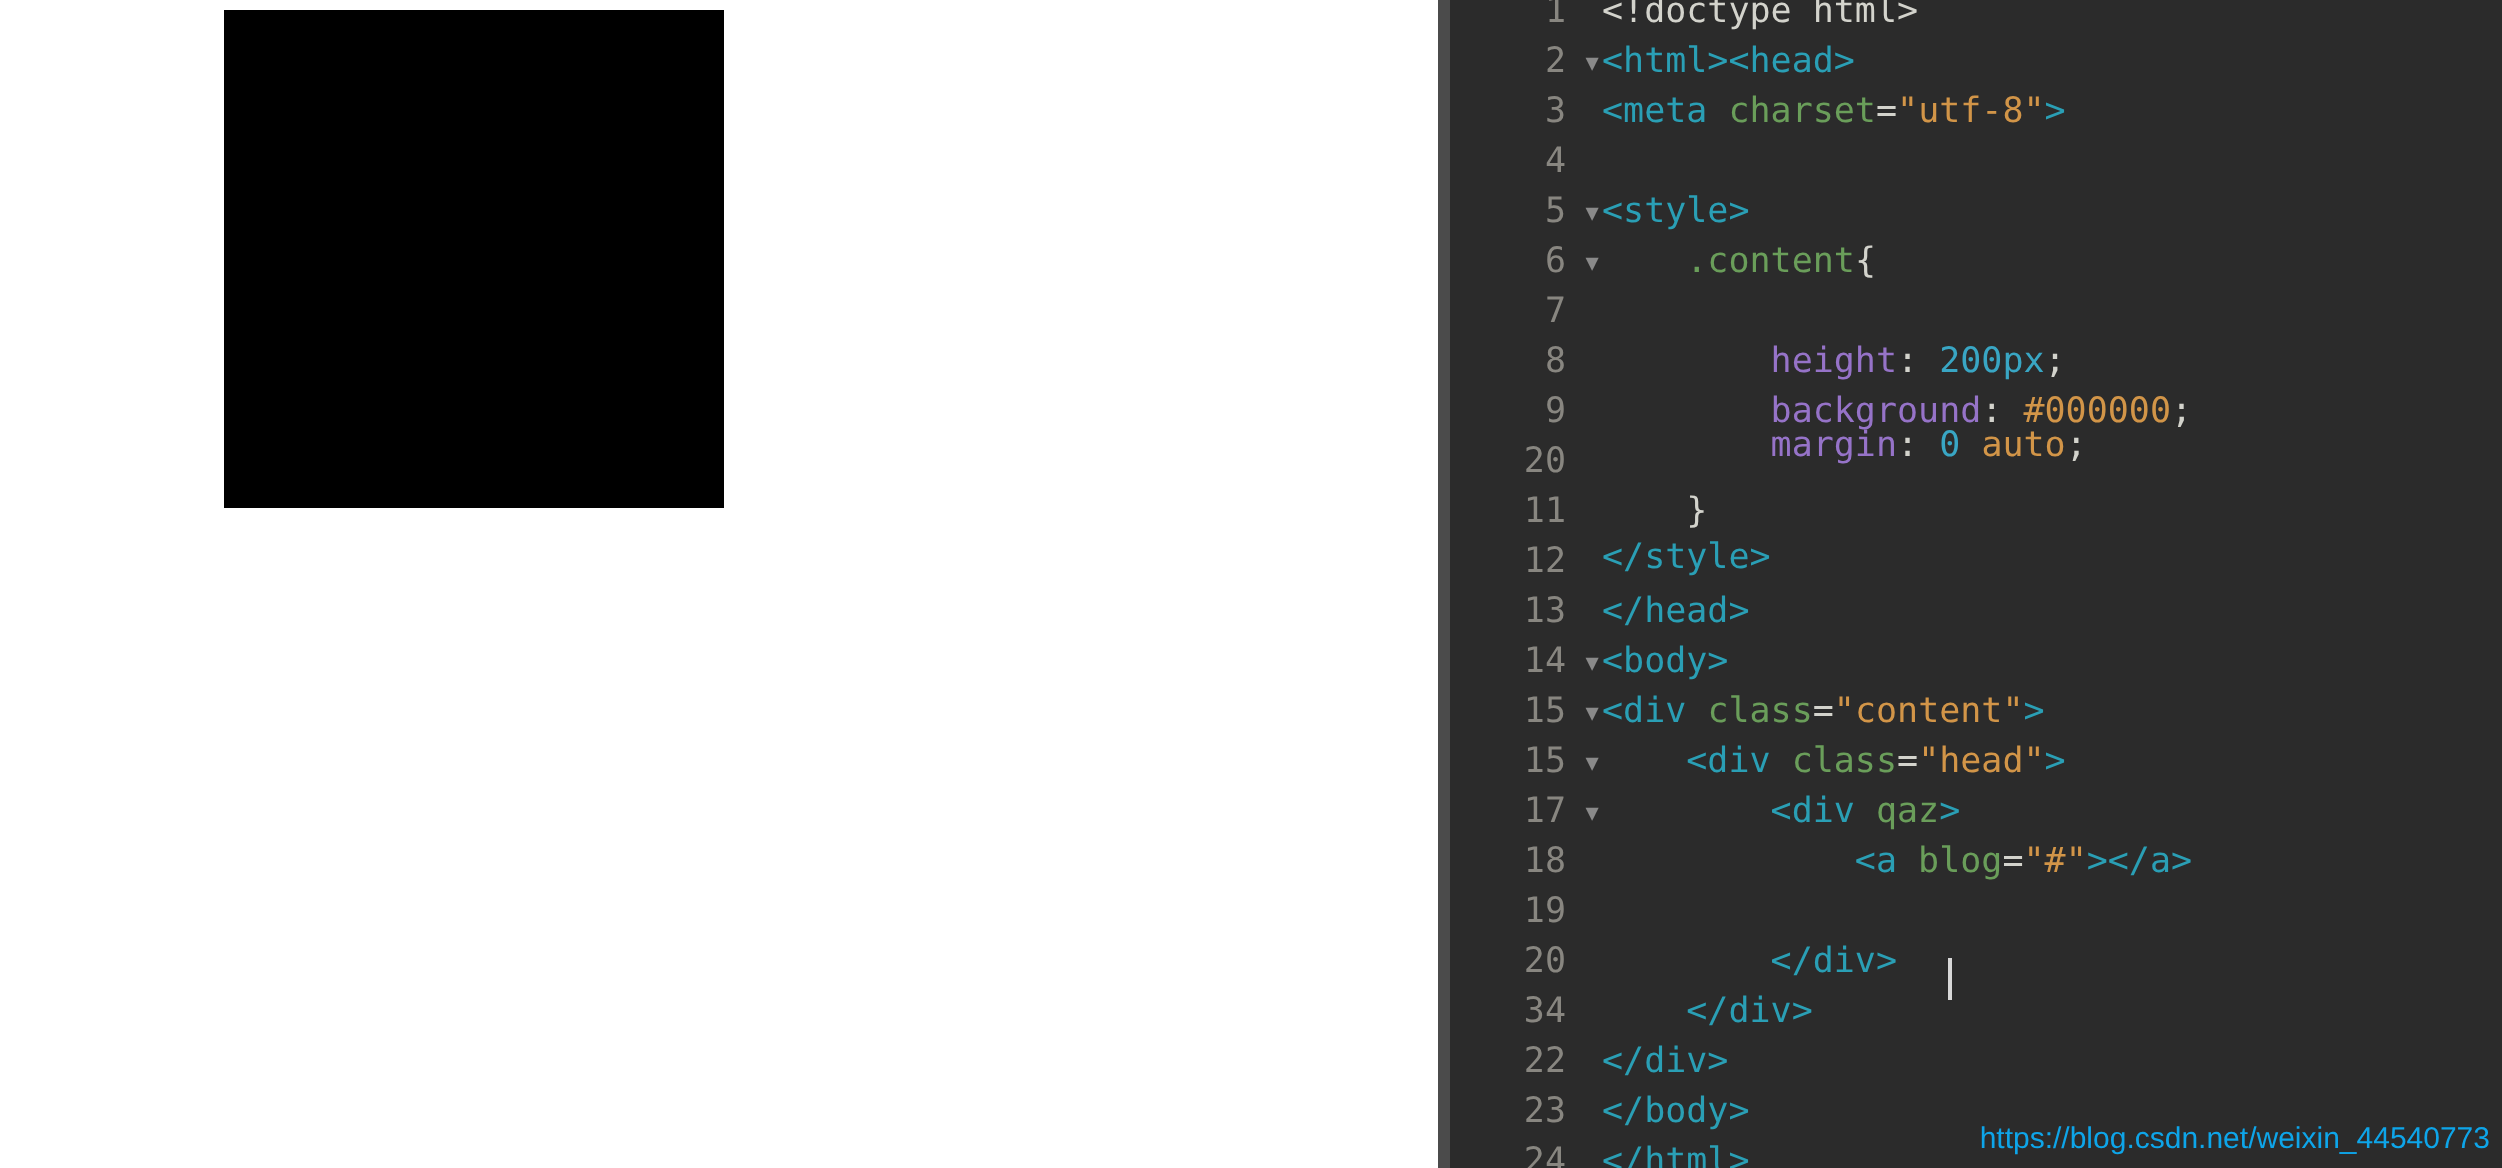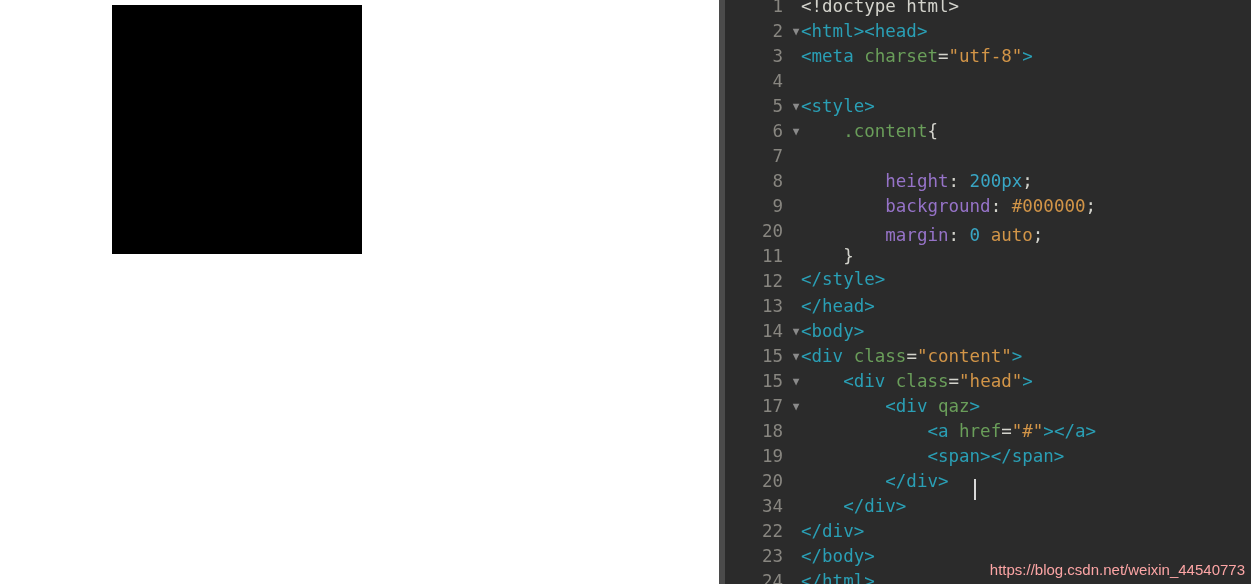--- a/index.html
+++ b/index.html
@@ -115,21 +115,21 @@
     top: 479px;
     width: 2px;
     height: 21px;
     background: #d8d8d8;
   }
 
   #watermark {
     position: absolute;
     right: 6px;
     bottom: 6px;
-    color: #fca5a5;
+    color: #0ea5e9;
     font-family: "Liberation Sans", sans-serif;
     font-size: 15px;
     letter-spacing: 0px;
     white-space: nowrap;
   }
 </style>
 </head>
 <body>
 
 <div id="preview-pane">
@@ -172,30 +172,29 @@
       <div class="lnum" style="top: 569px;">24</div>
     </div>
   <div id="code-area">
       <div class="line" style="position: absolute; top: -6px; left: 0px;"><span class="t-plain">&lt;!doctype html&gt;</span></div>
       <div class="line" style="position: absolute; top: 19px; left: 0px;"><span class="t-tag">&lt;html&gt;&lt;head&gt;</span></div>
       <div class="line" style="position: absolute; top: 44px; left: 0px;"><span class="t-tag">&lt;meta </span><span class="t-attr">charset</span><span class="t-plain">=</span><span class="t-string">"utf-8"</span><span class="t-tag">&gt;</span></div>
       <div class="line" style="position: absolute; top: 94px; left: 0px;"><span class="t-tag">&lt;style&gt;</span></div>
       <div class="line" style="position: absolute; top: 119px; left: 0px;"><span class="t-sel">    .content</span><span class="t-brace">{</span></div>
       <div class="line" style="position: absolute; top: 169px; left: 0px;"><span class="t-prop">        height</span><span class="t-plain">: </span><span class="t-num">200px</span><span class="t-plain">;</span></div>
       <div class="line" style="position: absolute; top: 194px; left: 0px;"><span class="t-prop">        background</span><span class="t-plain">: </span><span class="t-hex">#000000</span><span class="t-plain">;</span></div>
-      <div class="line" style="position: absolute; top: 223px; left: 0px;"><span class="t-prop">        margin</span><span class="t-plain">: </span><span class="t-num">0</span><span class="t-plain"> </span><span class="t-kw">auto</span><span class="t-plain">;</span></div>
+      <div class="line" style="position: absolute; top: 211px; left: 0px;"><span class="t-prop">        margin</span><span class="t-plain">: </span><span class="t-num">0</span><span class="t-plain"> </span><span class="t-kw">auto</span><span class="t-plain">;</span></div>
       <div class="line" style="position: absolute; top: 244px; left: 0px;"><span class="t-brace">    }</span></div>
       <div class="line" style="position: absolute; top: 267px; left: 0px;"><span class="t-tag">&lt;/style&gt;</span></div>
       <div class="line" style="position: absolute; top: 294px; left: 0px;"><span class="t-tag">&lt;/head&gt;</span></div>
       <div class="line" style="position: absolute; top: 319px; left: 0px;"><span class="t-tag">&lt;body&gt;</span></div>
       <div class="line" style="position: absolute; top: 344px; left: 0px;"><span class="t-tag">&lt;div </span><span class="t-attr">class</span><span class="t-plain">=</span><span class="t-string">"content"</span><span class="t-tag">&gt;</span></div>
       <div class="line" style="position: absolute; top: 369px; left: 0px;"><span class="t-tag">    &lt;div </span><span class="t-attr">class</span><span class="t-plain">=</span><span class="t-string">"head"</span><span class="t-tag">&gt;</span></div>
       <div class="line" style="position: absolute; top: 394px; left: 0px;"><span class="t-tag">        &lt;div </span><span class="t-attr">qaz</span><span class="t-tag">&gt;</span></div>
-      <div class="line" style="position: absolute; top: 419px; left: 0px;"><span class="t-tag">            &lt;a </span><span class="t-attr">href</span><span class="t-plain">=</span><span class="t-string">"#"</span><span class="t-tag">&gt;&lt;/a&gt;</span></div>
-      <div class="line" style="position: absolute; top: 444px; left: 0px;"><span class="t-tag">            &lt;span&gt;&lt;/span&gt;</span></div>
+      <div class="line" style="position: absolute; top: 419px; left: 0px;"><span class="t-tag">            &lt;a </span><span class="t-attr">blog</span><span class="t-plain">=</span><span class="t-string">"#"</span><span class="t-tag">&gt;&lt;/a&gt;</span></div>
       <div class="line" style="position: absolute; top: 469px; left: 0px;"><span class="t-tag">        &lt;/div&gt;</span></div>
       <div class="line" style="position: absolute; top: 494px; left: 0px;"><span class="t-tag">    &lt;/div&gt;</span></div>
       <div class="line" style="position: absolute; top: 519px; left: 0px;"><span class="t-tag">&lt;/div&gt;</span></div>
       <div class="line" style="position: absolute; top: 544px; left: 0px;"><span class="t-tag">&lt;/body&gt;</span></div>
       <div class="line" style="position: absolute; top: 569px; left: 0px;"><span class="t-tag">&lt;/html&gt;</span></div>
     </div>
   <div id="cursor"></div>
   <div id="watermark">https://blog.csdn.net/weixin_44540773</div>
 </div>
 

